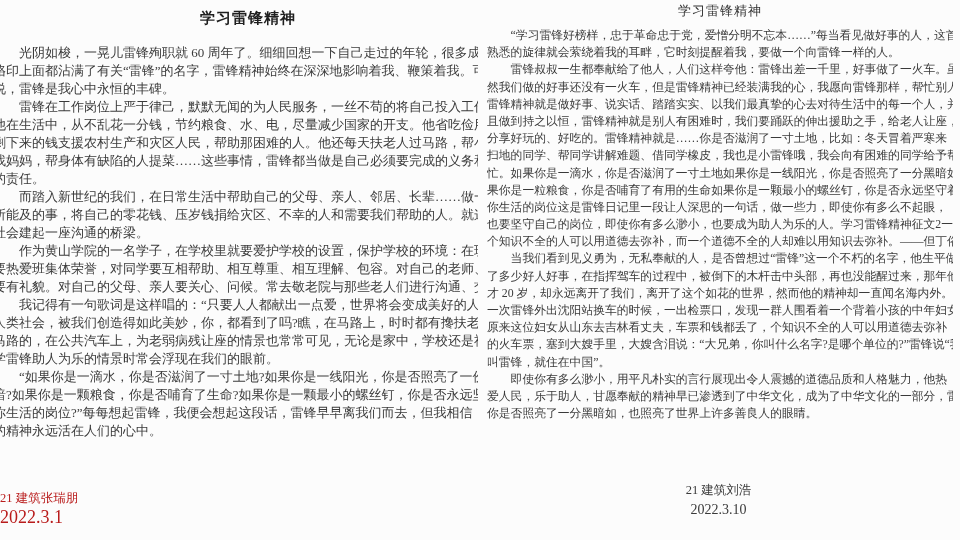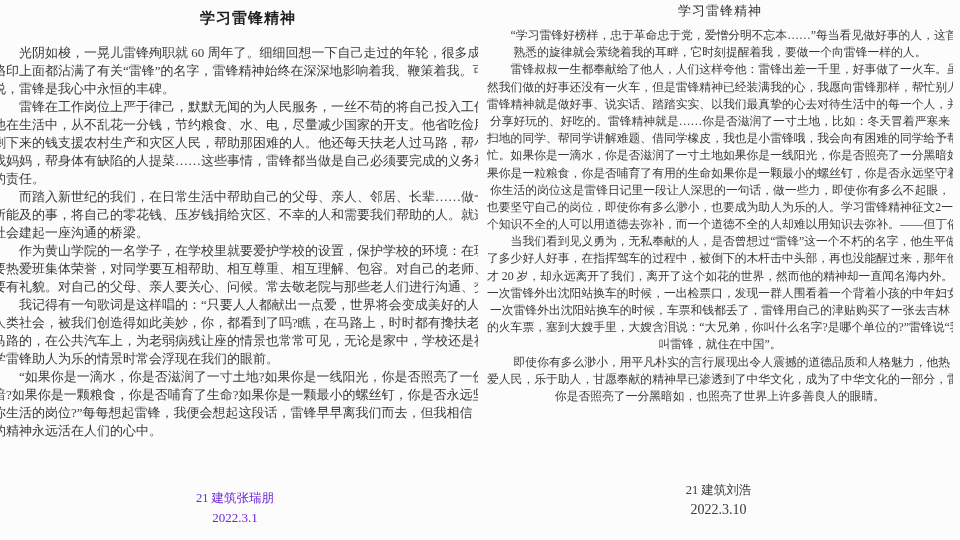--- a/index.html
+++ b/index.html
@@ -21,36 +21,36 @@
     font-size:15px;line-height:17px;padding-top:10px;
     color:#1f1f1f;letter-spacing:1px;
   }
   .gap-left{height:17px;}
   .doc-left-inner .tl{
     height:18px;line-height:18px;font-size:13px;
     white-space:nowrap;color:#3a3a3a;
   }
   .sig-block-left{
     position:absolute;top:489px;left:0;width:470px;
-    text-align:center;color:#6d28d9;
+    text-align:left;color:#b91c1c;
   }
   .sig-block-left .sig{font-size:12.5px;line-height:19px;white-space:nowrap;}
-  .sig-block-left .date{font-size:13px;line-height:19px;white-space:nowrap;}
+  .sig-block-left .date{font-size:18px;line-height:19px;white-space:nowrap;}
   
   .doc-right{
     position:absolute;left:487px;top:0;width:466px;height:540px;overflow:hidden;
   }
   .title-right{
     text-align:center;font-size:13px;line-height:16px;padding-top:3px;
     color:#333;letter-spacing:1px;
   }
   .gap-right{height:8px;}
   .doc-right .tl{
     height:17.2px;line-height:17.2px;font-size:11.8px;
-    white-space:nowrap;color:#3a3a3a;text-align:center;
+    white-space:nowrap;color:#3a3a3a;
   }
   .sig-block-right{
     position:absolute;top:480px;left:0;width:463px;
     text-align:center;color:#3a3a3a;
   }
   .sig-block-right .sig{font-size:12.5px;line-height:20px;white-space:nowrap;}
   .sig-block-right .date{font-size:14px;line-height:20px;white-space:nowrap;}
 </style>
 </head>
 <body>
@@ -92,32 +92,33 @@
 
 <div class="doc-right">
   <div class="title-right">学习雷锋精神</div>
   <div class="gap-right"></div>
   <div>
       <div class="tl">　　“学习雷锋好榜样，忠于革命忠于党，爱憎分明不忘本……”每当看见做好事的人，这首</div>
       <div class="tl">熟悉的旋律就会萦绕着我的耳畔，它时刻提醒着我，要做一个向雷锋一样的人。</div>
       <div class="tl">　　雷锋叔叔一生都奉献给了他人，人们这样夸他：雷锋出差一千里，好事做了一火车。虽</div>
       <div class="tl">然我们做的好事还没有一火车，但是雷锋精神已经装满我的心，我愿向雷锋那样，帮忙别人。</div>
       <div class="tl">雷锋精神就是做好事、说实话、踏踏实实、以我们最真挚的心去对待生活中的每一个人，并</div>
+      <div class="tl">且做到持之以恒，雷锋精神就是别人有困难时，我们要踊跃的伸出援助之手，给老人让座，</div>
       <div class="tl">分享好玩的、好吃的。雷锋精神就是……你是否滋润了一寸土地，比如：冬天冒着严寒来</div>
       <div class="tl">扫地的同学、帮同学讲解难题、借同学橡皮，我也是小雷锋哦，我会向有困难的同学给予帮</div>
       <div class="tl">忙。如果你是一滴水，你是否滋润了一寸土地如果你是一线阳光，你是否照亮了一分黑暗如</div>
       <div class="tl">果你是一粒粮食，你是否哺育了有用的生命如果你是一颗最小的螺丝钉，你是否永远坚守着</div>
       <div class="tl">你生活的岗位这是雷锋日记里一段让人深思的一句话，做一些力，即使你有多么不起眼，</div>
       <div class="tl">也要坚守自己的岗位，即使你有多么渺小，也要成为助人为乐的人。学习雷锋精神征文2一</div>
       <div class="tl">个知识不全的人可以用道德去弥补，而一个道德不全的人却难以用知识去弥补。——但丁俗</div>
       <div class="tl">　　当我们看到见义勇为，无私奉献的人，是否曾想过“雷锋”这一个不朽的名字，他生平做</div>
       <div class="tl">了多少好人好事，在指挥驾车的过程中，被倒下的木杆击中头部，再也没能醒过来，那年他</div>
       <div class="tl">才 20 岁，却永远离开了我们，离开了这个如花的世界，然而他的精神却一直闻名海内外。</div>
       <div class="tl">一次雷锋外出沈阳站换车的时候，一出检票口，发现一群人围看着一个背着小孩的中年妇女，</div>
-      <div class="tl">一次雷锋外出沈阳站换车的时候，车票和钱都丢了，雷锋用自己的津贴购买了一张去吉林</div>
+      <div class="tl">原来这位妇女从山东去吉林看丈夫，车票和钱都丢了，个知识不全的人可以用道德去弥补</div>
       <div class="tl">的火车票，塞到大嫂手里，大嫂含泪说：“大兄弟，你叫什么名字?是哪个单位的?”雷锋说“我</div>
       <div class="tl">叫雷锋，就住在中国”。</div>
       <div class="tl">　　即使你有多么渺小，用平凡朴实的言行展现出令人震撼的道德品质和人格魅力，他热</div>
       <div class="tl">爱人民，乐于助人，甘愿奉献的精神早已渗透到了中华文化，成为了中华文化的一部分，雷</div>
       <div class="tl">你是否照亮了一分黑暗如，也照亮了世界上许多善良人的眼睛。</div>
     </div>
   <div class="sig-block-right">
     <div class="sig">21 建筑刘浩</div>
     <div class="date">2022.3.10</div>
   </div>

